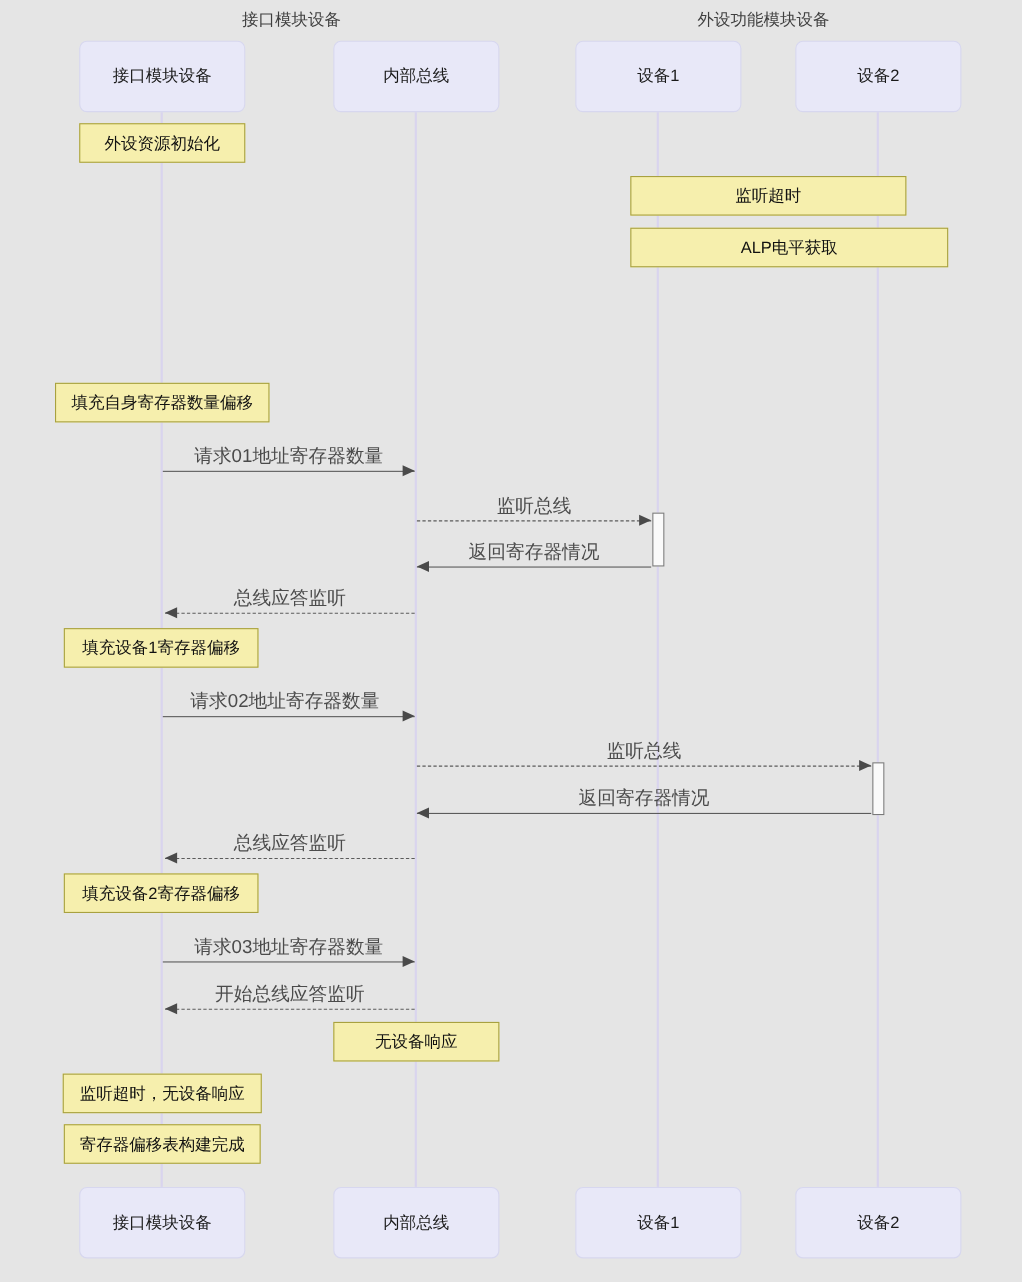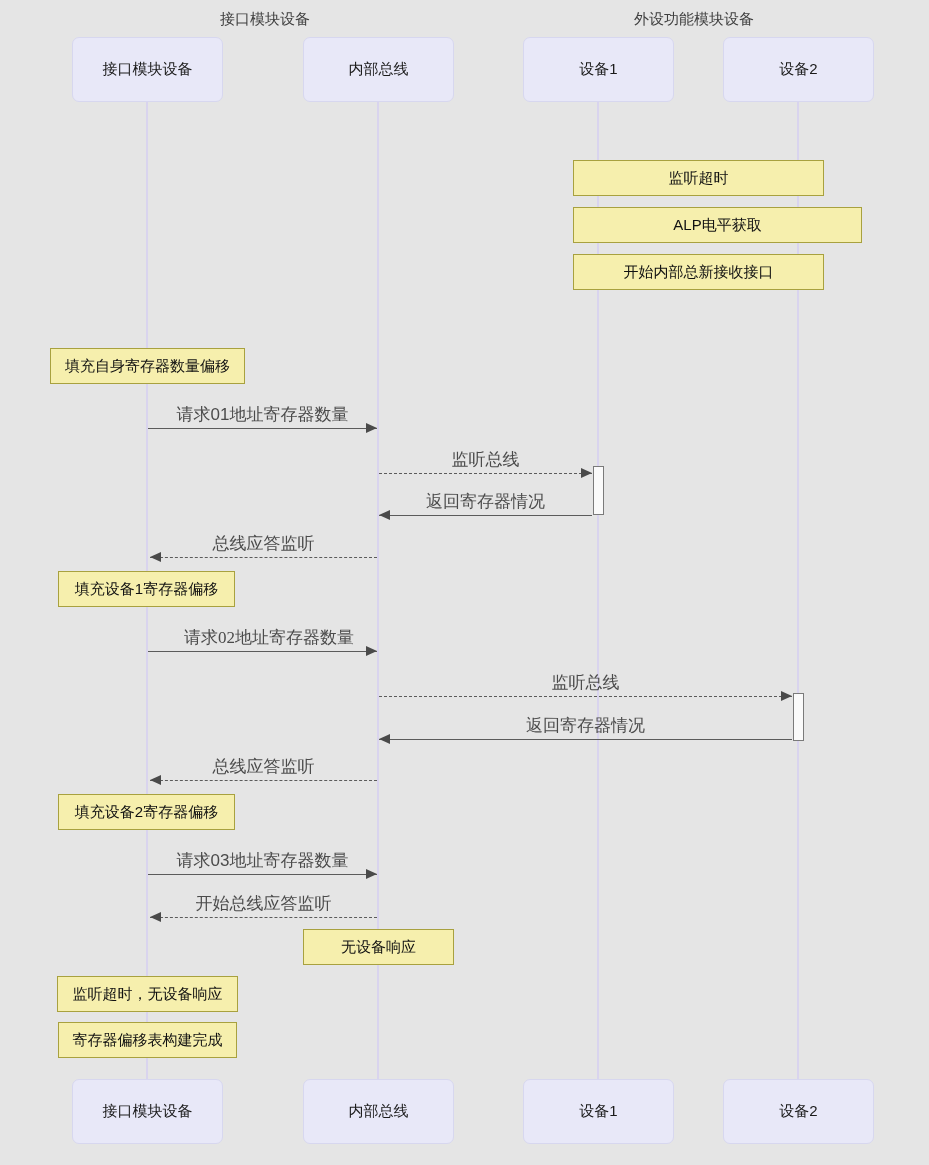--- a/index.html
+++ b/index.html
@@ -134,21 +134,21 @@
       <div class="msg-label" style="left: 106.5px; top: -21px;">返回寄存器情况</div>
     </div>
     <div class="msg" style="left: 150px; top: 557px; width: 227px;">
       <div class="msg-line dashed" style="width: 227px;"></div>
       <div class="msg-head left" style="left: 0px;"></div>
       <div class="msg-label" style="left: 113.5px; top: -21px;">总线应答监听</div>
     </div>
     <div class="msg" style="left: 148px; top: 651px; width: 229px;">
       <div class="msg-line" style="width: 229px;"></div>
       <div class="msg-head right" style="left: 218px;"></div>
-      <div class="msg-label" style="left: 121px; top: -21px; font-family: Liberation Serif, serif;">请求02地址寄存器数量</div>
+      <div class="msg-label" style="left: 111px; top: -21px;">请求02地址寄存器数量</div>
     </div>
     <div class="msg" style="left: 379px; top: 696px; width: 413px;">
       <div class="msg-line dashed" style="width: 413px;"></div>
       <div class="msg-head right" style="left: 402px;"></div>
       <div class="msg-label" style="left: 206.5px; top: -21px;">监听总线</div>
     </div>
     <div class="msg" style="left: 379px; top: 739px; width: 413px;">
       <div class="msg-line" style="width: 413px;"></div>
       <div class="msg-head left" style="left: 0px;"></div>
       <div class="msg-label" style="left: 206.5px; top: -21px;">返回寄存器情况</div>
@@ -163,22 +163,22 @@
       <div class="msg-head right" style="left: 218px;"></div>
       <div class="msg-label" style="left: 114.5px; top: -21px;">请求03地址寄存器数量</div>
     </div>
     <div class="msg" style="left: 150px; top: 917px; width: 227px;">
       <div class="msg-line dashed" style="width: 227px;"></div>
       <div class="msg-head left" style="left: 0px;"></div>
       <div class="msg-label" style="left: 113.5px; top: -21px;">开始总线应答监听</div>
     </div>
     <div class="activation" style="left: 593px; top: 466px; height: 49px;"></div>
     <div class="activation" style="left: 793px; top: 693px; height: 48px;"></div>
+    <div class="note" style="left: 72px; top: 112px; width: 151px; height: 36px;">外设资源初始化</div>
     <div class="note" style="left: 573px; top: 160px; width: 251px; height: 36px;">监听超时</div>
     <div class="note" style="left: 573px; top: 207px; width: 289px; height: 36px;">ALP电平获取</div>
-    <div class="note" style="left: 573px; top: 254px; width: 251px; height: 36px;">开始内部总新接收接口</div>
     <div class="note" style="left: 50px; top: 348px; width: 195px; height: 36px;">填充自身寄存器数量偏移</div>
     <div class="note" style="left: 58px; top: 571px; width: 177px; height: 36px;">填充设备1寄存器偏移</div>
     <div class="note" style="left: 58px; top: 794px; width: 177px; height: 36px;">填充设备2寄存器偏移</div>
     <div class="note" style="left: 303px; top: 929px; width: 151px; height: 36px;">无设备响应</div>
     <div class="note" style="left: 57px; top: 976px; width: 181px; height: 36px;">监听超时，无设备响应</div>
     <div class="note" style="left: 58px; top: 1022px; width: 179px; height: 36px;">寄存器偏移表构建完成</div>
   </div>
 
 </body></html>

